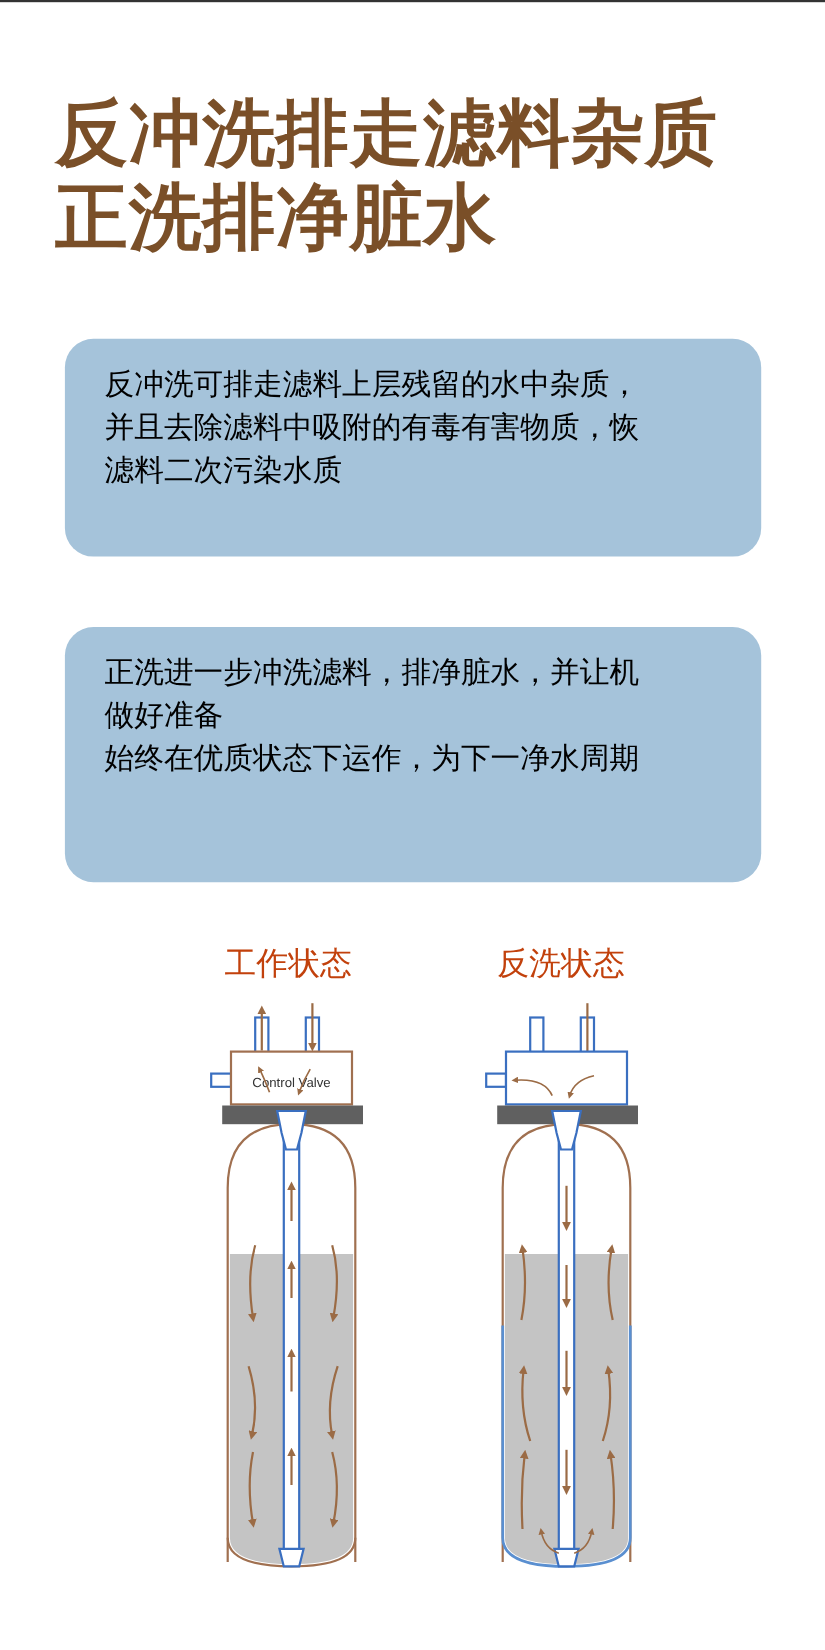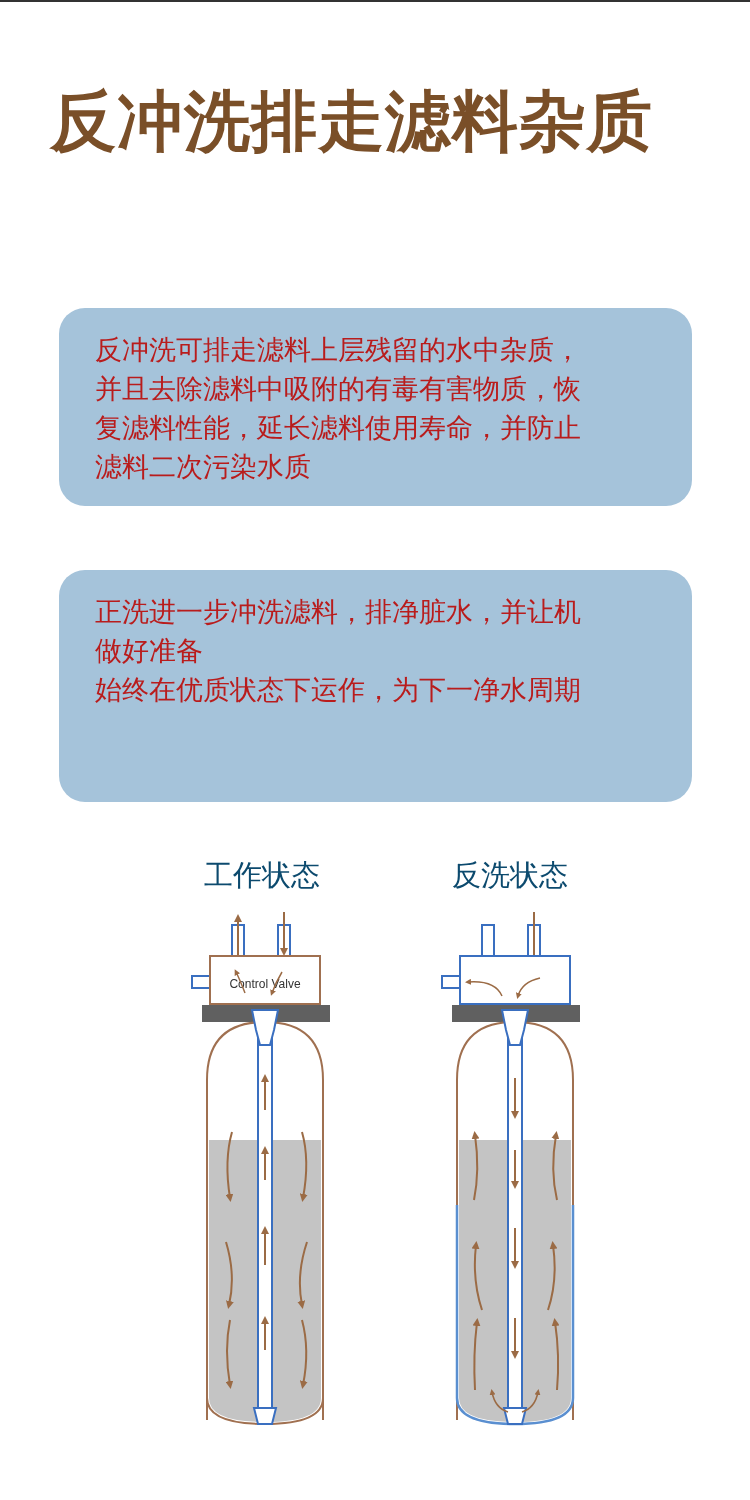--- a/index.html
+++ b/index.html
@@ -3,41 +3,41 @@
   <meta charset="utf-8">
   <style>
     html, body { margin: 0; padding: 0; background: #ffffff; }
     body { width: 750px; height: 1500px; position: relative; overflow: hidden;
            font-family: "DejaVu Sans", "Liberation Sans", sans-serif; }
     .topline { position: absolute; left: 0; top: 0; width: 750px; height: 2px; background: #333; }
     .title { position: absolute; left: 50px; top: 84px; color: #7a4f28;
              font-size: 66px; font-weight: bold; line-height: 76px; letter-spacing: 1px; }
     .card { position: absolute; left: 59px; width: 633px; background: #a5c3da;
             border-radius: 26px; box-sizing: border-box; padding: 22px 36px;
-            color: #b91c1c; font-size: 27px; line-height: 39px; }
+            color: #000000; font-size: 27px; line-height: 39px; }
     .card1 { top: 308px; height: 198px; }
     .card2 { top: 570px; height: 232px; }
-    .label { position: absolute; top: 856px; color: #0c4a6e; font-size: 29px; }
+    .label { position: absolute; top: 856px; color: #c2410c; font-size: 29px; }
     .label-work { left: 204px; }
     .label-back { left: 452px; }
     svg.diagram { position: absolute; left: 0; top: 900px; }
   </style>
 </head>
 <body>
 
 <div class="topline"></div>
 
 <div class="title">
   <div>反冲洗排走滤料杂质</div>
+  <div>正洗排净脏水</div>
 </div>
 
 <div class="card card1">
   <div>反冲洗可排走滤料上层残留的水中杂质，</div>
   <div>并且去除滤料中吸附的有毒有害物质，恢</div>
-  <div>复滤料性能，延长滤料使用寿命，并防止</div>
   <div>滤料二次污染水质</div>
 </div>
 
 <div class="card card2">
   <div>正洗进一步冲洗滤料，排净脏水，并让机</div>
   <div>做好准备</div>
   <div>始终在优质状态下运作，为下一净水周期</div>
 </div>
 
 <div class="label label-work">工作状态</div>

